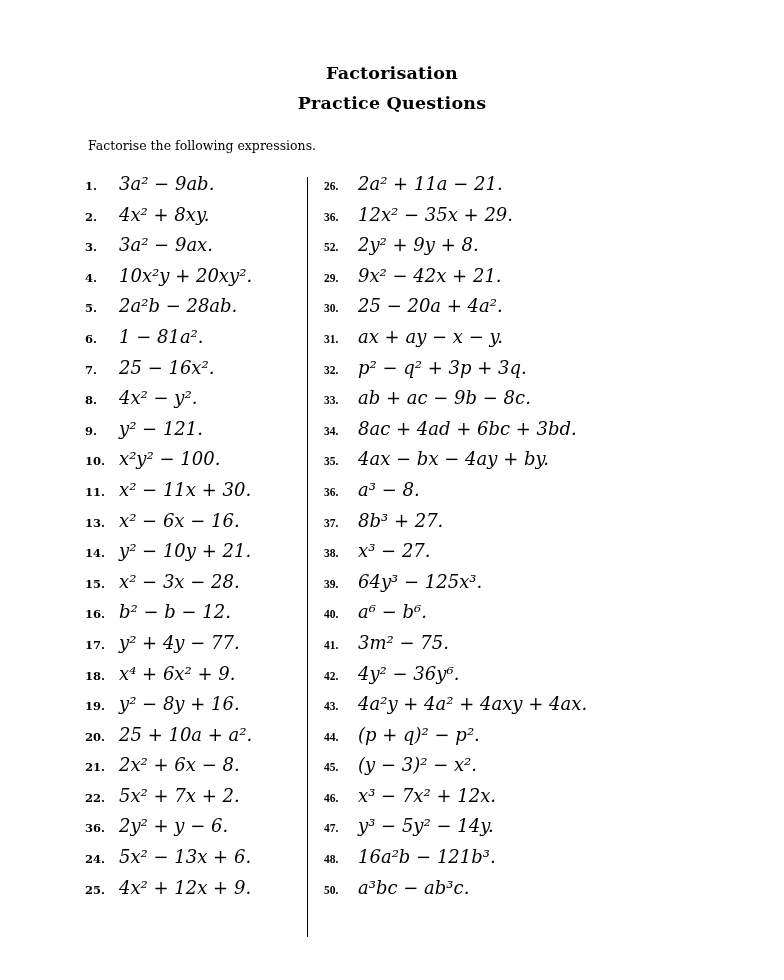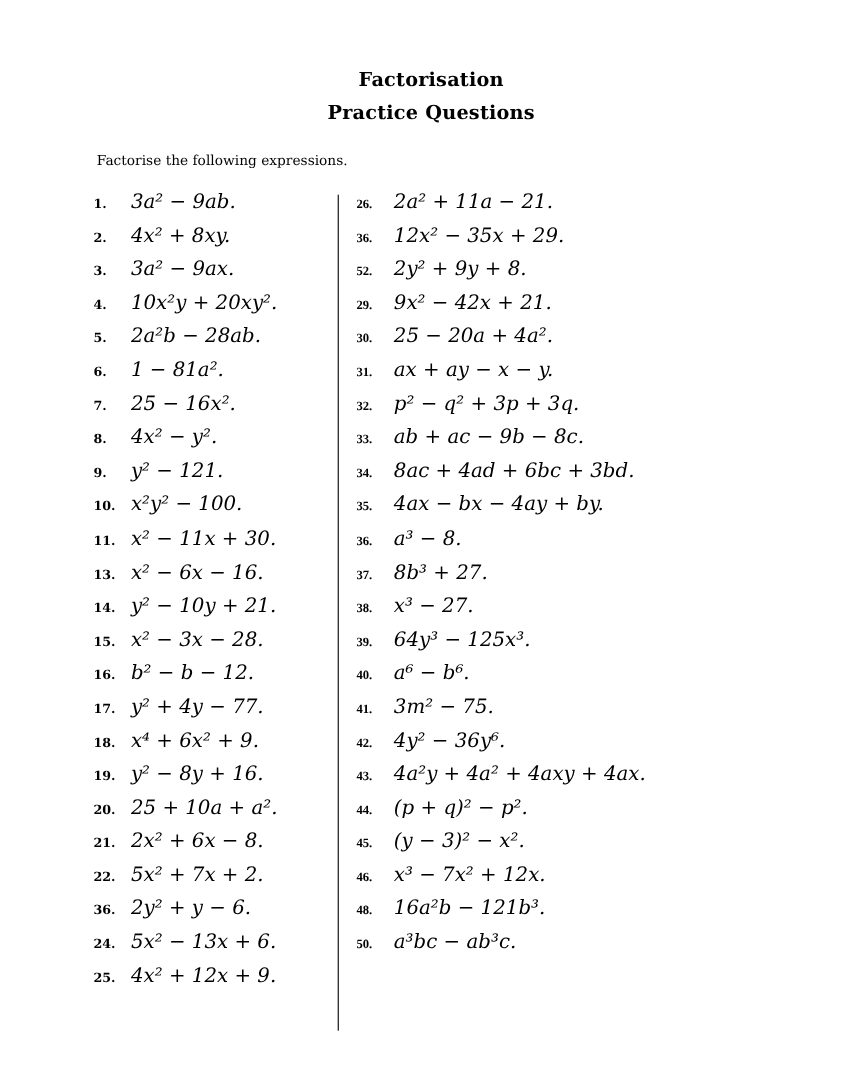--- a/index.html
+++ b/index.html
@@ -281,20 +281,24 @@
         </div>
       <div class="q-row">
           <span class="q-num wide">45.</span>
           <span class="q-expr">(y − 3)² − x².</span>
         </div>
       <div class="q-row">
           <span class="q-num wide">46.</span>
           <span class="q-expr">x³ − 7x² + 12x.</span>
         </div>
       <div class="q-row">
+          <span class="q-num wide">47.</span>
+          <span class="q-expr">y³ − 5y² − 14y.</span>
+        </div>
+      <div class="q-row">
           <span class="q-num wide">48.</span>
           <span class="q-expr">16a²b − 121b³.</span>
         </div>
       <div class="q-row">
           <span class="q-num wide">50.</span>
           <span class="q-expr">a³bc − ab³c.</span>
         </div>
     </div>
 
   </div>

